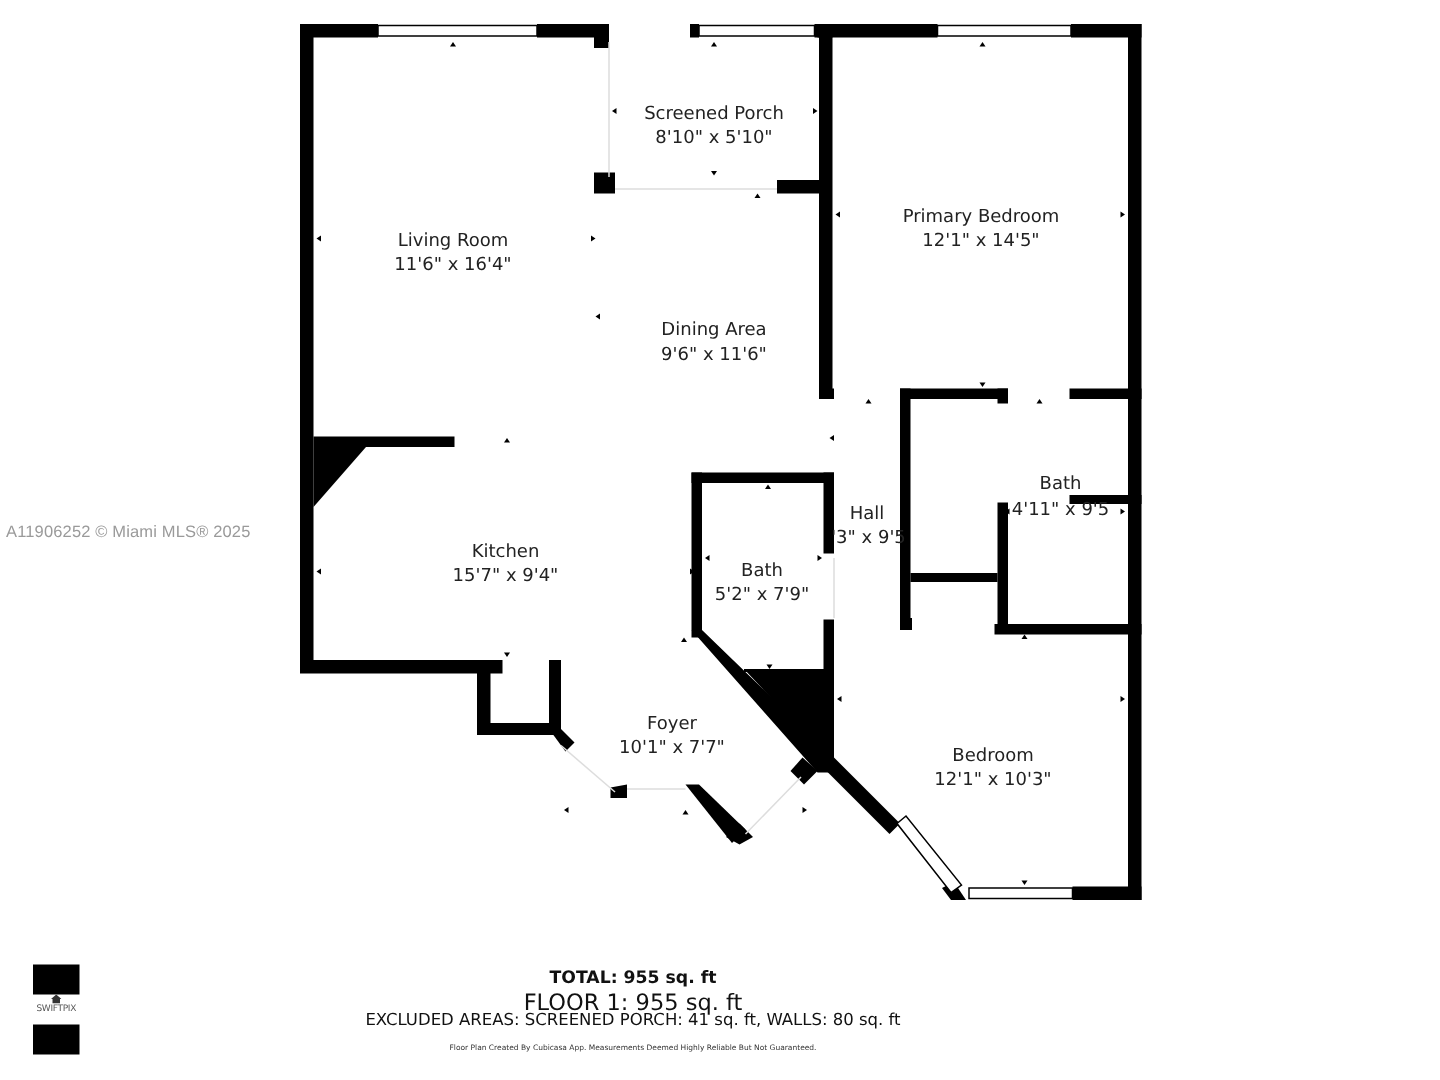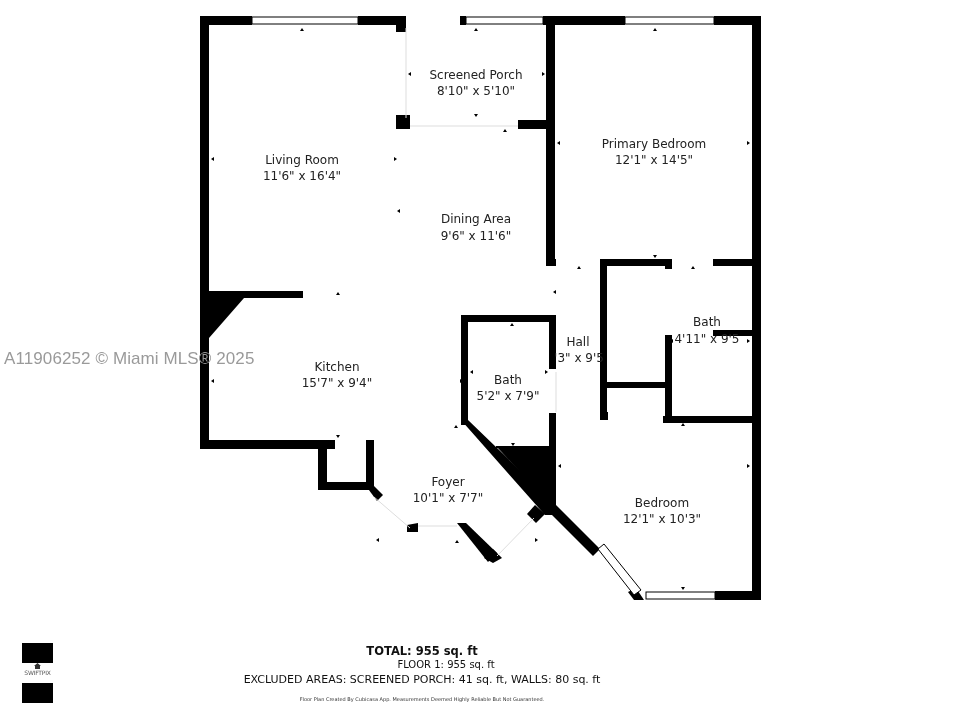--- a/index.html
+++ b/index.html
@@ -1,22 +1,22 @@
 <!DOCTYPE html>
 <html><head>
 <meta charset="utf-8">
 <style>
   html, body { margin: 0; padding: 0; background: #ffffff; }
   body { width: 960px; height: 720px; position: relative; overflow: hidden; font-family: "DejaVu Sans", sans-serif; }
   #plan { position: absolute; left: 0; top: 0; width: 960px; height: 720px; }
   .room-label { font-family: "DejaVu Sans", sans-serif; font-size: 12px; fill: #222; text-anchor: middle; }
-  .watermark { position: absolute; left: 4px; top: 349px; font-family: "Liberation Sans", sans-serif; font-size: 17px; color: #9a9a9a; letter-spacing: 0.1px; }
+  .watermark { position: absolute; left: 4px; top: 349px; font-family: "Liberation Sans", sans-serif; font-size: 11px; color: #9a9a9a; letter-spacing: 0.1px; }
   .summary { position: absolute; left: 0; width: 844px; text-align: center; color: #111; font-family: "DejaVu Sans", sans-serif; }
   .total { top: 644px; font-size: 11.5px; font-weight: bold; }
-  .floor { top: 659px; font-size: 10px; padding-left: 24px; }
+  .floor { top: 659px; font-size: 15px; }
   .excluded { top: 673px; font-size: 11px; }
   .disclaimer { top: 696px; font-size: 5px; color: #333; }
   .logo { position: absolute; left: 22px; top: 643px; width: 31px; height: 60px; }
   .logo .blk { position: absolute; left: 0; width: 31px; height: 20px; background: #000; }
   .logo .blk.top { top: 0; }
   .logo .blk.bot { top: 40px; }
   .logo .logo-text { position: absolute; left: -2px; top: 26px; width: 35px; font-size: 6px; color: #555; text-align: center; font-family: "DejaVu Sans", sans-serif; letter-spacing: -0.2px; }
   .logo .logo-home { position: absolute; left: 12px; top: 20px; width: 7px; height: 6px; }
 </style>
 </head>

